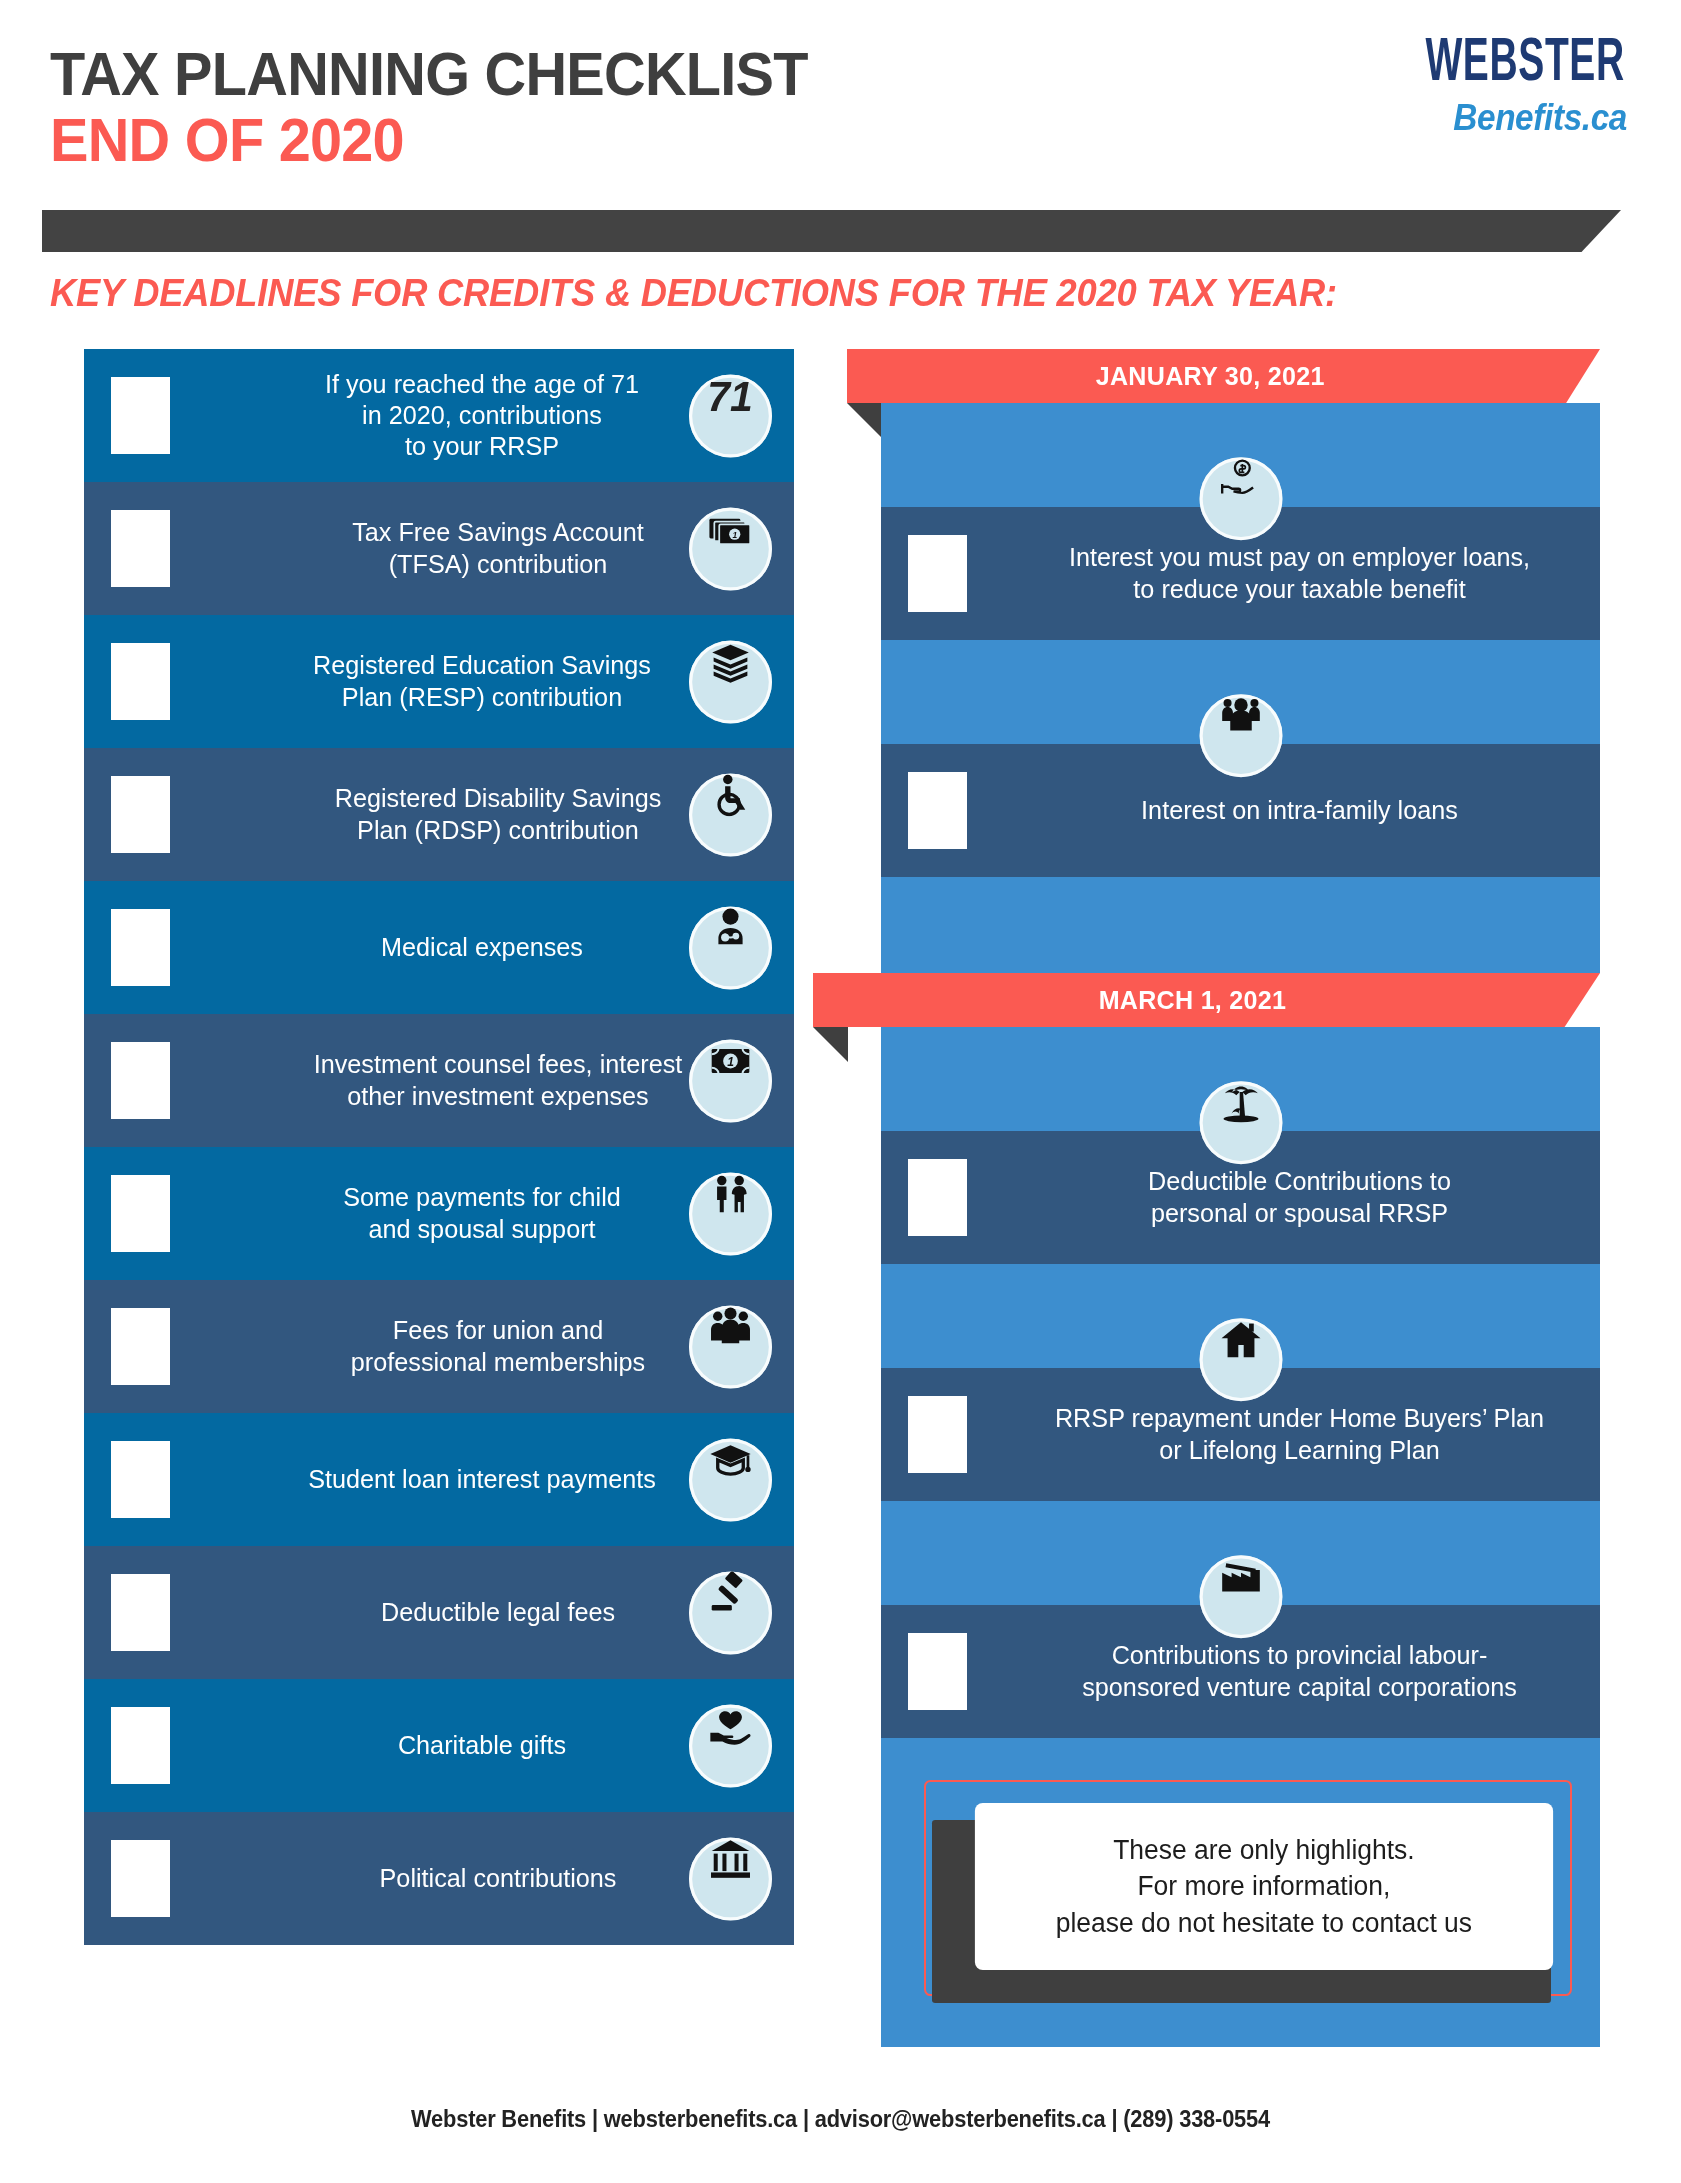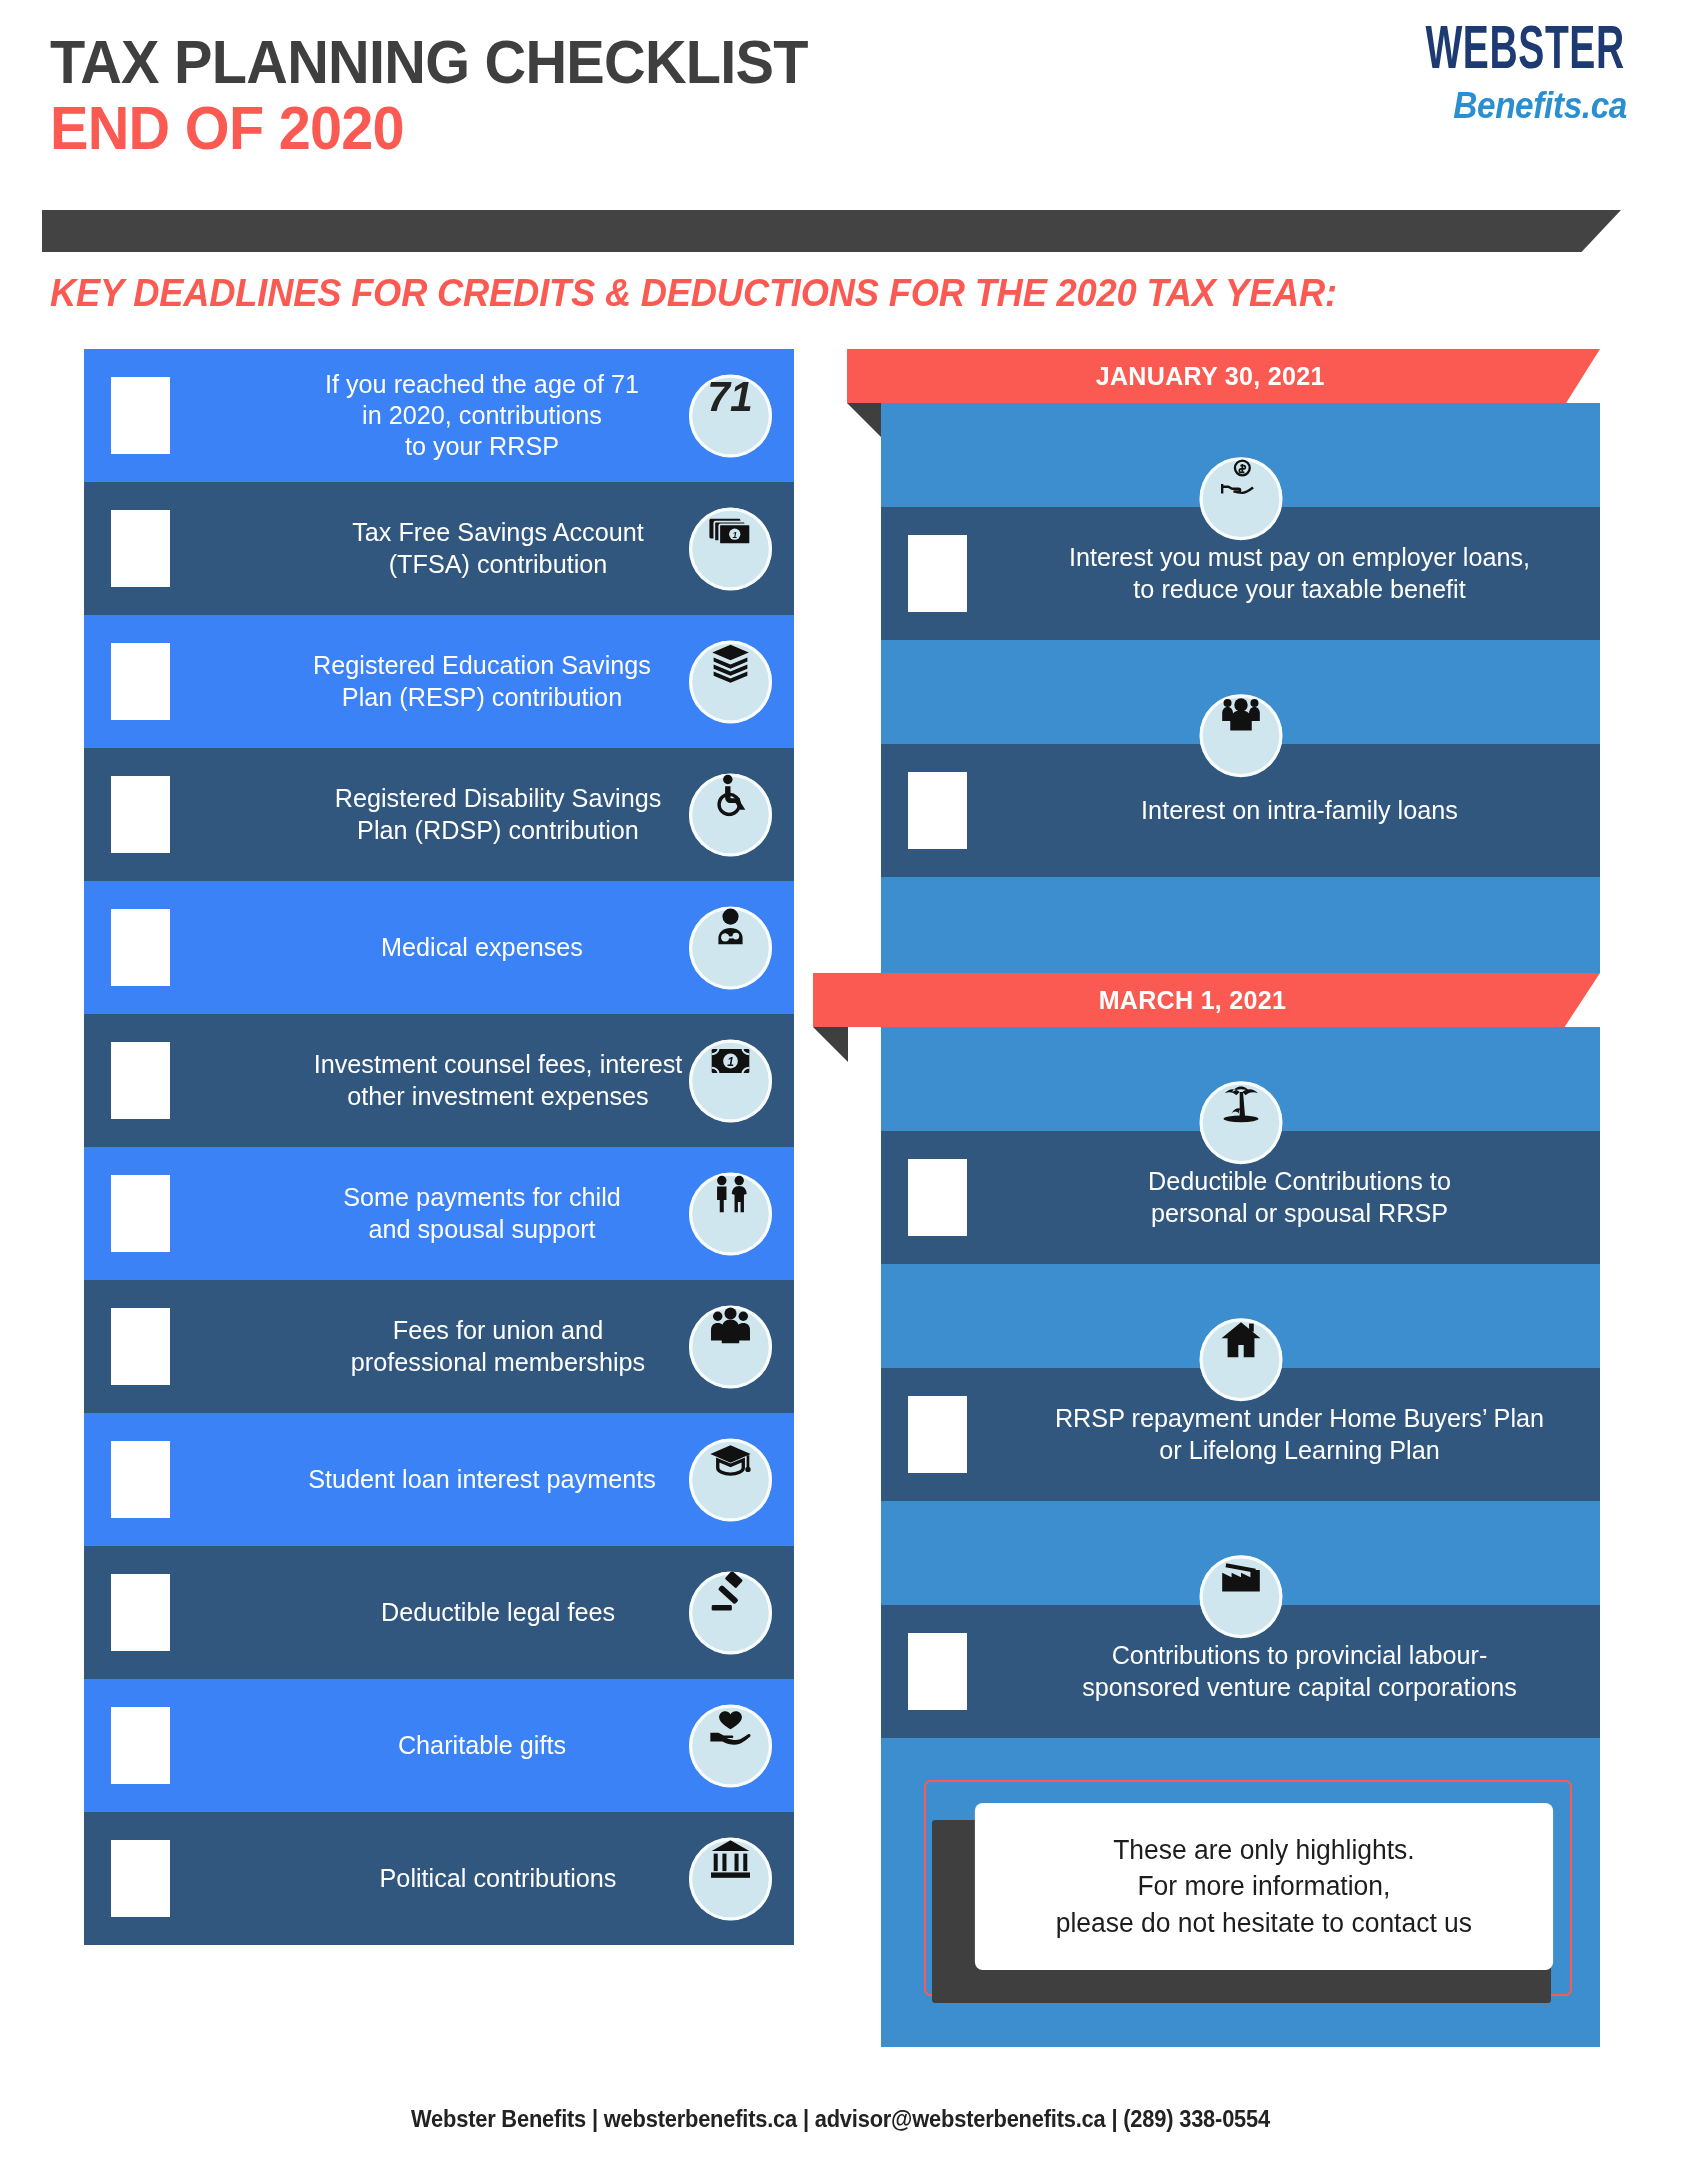--- a/index.html
+++ b/index.html
@@ -4,21 +4,21 @@
 <style>
   * { box-sizing: border-box; margin: 0; padding: 0; }
   html, body {
     width: 1681px; height: 2183px;
     background: #ffffff;
     font-family: "Liberation Sans", sans-serif;
   }
   .page { position: relative; width: 1681px; height: 2183px; overflow: hidden; }
 
   
-  .header { position: absolute; left: 0; top: 0; width: 1681px; height: 208px; }
+  .header { position: absolute; left: 0; top: 12px; width: 1681px; height: 208px; }
   .title-block { position: absolute; left: 50px; top: 30px; }
   .title-main {
     font-size: 62px; font-weight: bold; color: #3f3f3f;
     letter-spacing: -0.8px; line-height: 1.02; white-space: nowrap;
     transform: scaleX(0.93); transform-origin: left center;
   }
   .title-sub {
     font-size: 62px; font-weight: bold; color: #fb5a52;
     letter-spacing: -0.8px; line-height: 1.02; white-space: nowrap;
     margin-top: 3.2px;
@@ -78,21 +78,21 @@
 
   
   .panel { position: relative; }
   .panel-left  { margin-left: 34px; width: 710px; }
   .panel-right { margin-left: 34px; width: 719px; }
 
   .row {
     position: relative; width: 100%;
     display: flex; align-items: center;
   }
-  .row.light { background: #3b82f6; }
+  .row.light { background: #0369a1; }
   .row.dark  { background: #32577f; gap: 32px; }
 
   .checkbox {
     flex: 0 0 auto; width: 59px; height: 77px; background: #ffffff;
     margin-left: 27px;
   }
   .row-text {
     flex: 1 1 auto; color: #ffffff; text-align: center;
     font-size: 26px; line-height: 1.20; font-weight: normal;
     padding: 0 8px;

